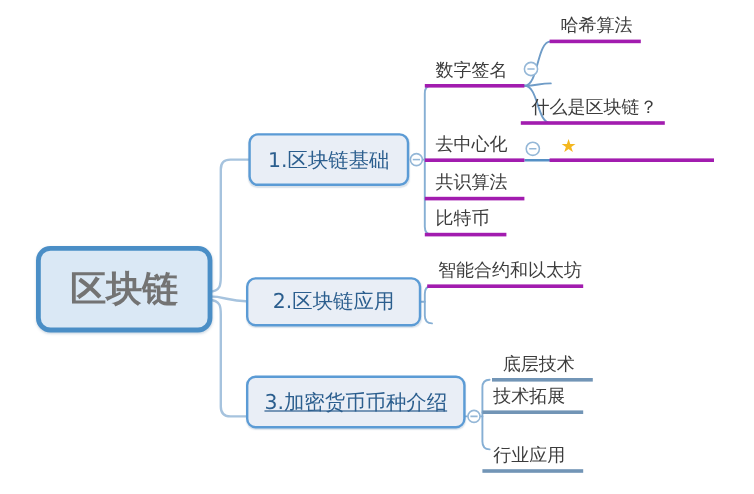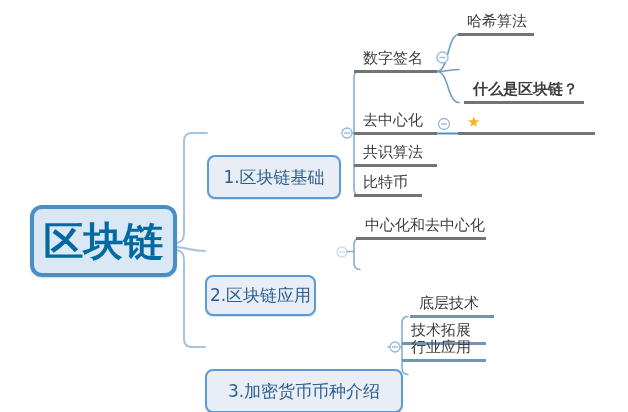--- a/index.html
+++ b/index.html
@@ -9,55 +9,54 @@
     font-family:"DejaVu Sans",sans-serif;overflow:hidden;
   }
   .canvas svg{position:absolute;left:0;top:0;}
   .node{
     position:absolute;box-sizing:border-box;display:flex;
     align-items:center;justify-content:center;white-space:nowrap;
   }
   .root-node{
     left:30px;top:205px;width:147px;height:72px;
     background:#dae8f5;border:4px solid #4a8ec6;border-radius:12px;
-    color:#0369a1;font-size:40px;font-weight:bold;
+    color:#737373;font-size:30px;font-weight:bold;
     box-shadow:0 1px 2px rgba(70,110,150,.25);
   }
   .branch-node{
     background:#e9eef6;border:2px solid #5b9bd5;border-radius:8px;
     color:#2b5e8e;font-size:17px;
     box-shadow:0 1px 1px rgba(70,110,150,.2);
-    margin-top:44px;
   }
   .branch-1{left:207px;top:111px;width:134px;height:44px;}
-  .branch-2{left:205px;top:231px;width:111px;height:41px;}
-  .branch-3{left:205px;top:325px;width:198px;height:44px;}
+  .branch-2{left:205px;top:231px;width:146px;height:41px;}
+  .branch-3{left:205px;top:313px;width:183px;height:44px;text-decoration:underline;}
   .topic{
     position:absolute;box-sizing:border-box;
     display:flex;align-items:flex-end;white-space:nowrap;
     font-size:15px;color:#3c3c3c;
-    border-bottom:3px solid #737373;
+    border-bottom:3px solid #a21caf;
     padding:0 0 2px 9px;height:27px;
   }
   .topic.gray{border-bottom-color:#7295b6;}
   .star{color:#f4b71f;font-size:15px;margin-right:5px;line-height:1;}
   
   .t-enc {left:354px;top:46px;width:83px;}
   .t-dec {left:354px;top:108px;width:83px;}
   .t-cons{left:354px;top:140px;width:83px;text-align:right;}
   .t-btc {left:354px;top:170px;width:68px;}
   .t-hash{left:458px;top:9px;width:76px;}
   .t-sig {left:458px;top:44px;width:76px;}
-  .t-what{left:464px;top:77px;width:120px;font-weight:bold;}
+  .t-what{left:434px;top:77px;width:120px;}
   .t-cent{left:458px;top:108px;width:137px;}
   .t-smart{left:356px;top:213px;width:130px;}
   .t-plus {left:356px;top:244px;width:77px;}
   .t-under{left:410px;top:291px;width:84px;text-align:right;}
   .t-ext  {left:402px;top:318px;width:84px;}
-  .t-ind  {left:402px;top:335px;width:84px;font-family:Liberation Serif, serif;}
+  .t-ind  {left:402px;top:367px;width:84px;font-family:Liberation Serif, serif;}
 </style>
 </head>
 <body>
 
 <div class="canvas">
 
   <svg width="628" height="412" viewBox="0 0 628 412">
 
     <g fill="none" stroke="#a6c3de" stroke-width="2" stroke-linecap="round">
       <path d="M174 243 C184 243 184 237 184 230 L184 141 Q184 133 192 133 L207 133"></path>
@@ -123,19 +122,19 @@
   <div class="topic t-enc">数字签名</div>
   <div class="topic t-hash">哈希算法</div>
   <div class="topic t-what">什么是区块链？</div>
   <div class="topic t-dec">去中心化</div>
   <div class="topic t-cent">
     <span class="star">★</span>
   </div>
   <div class="topic t-cons">共识算法</div>
   <div class="topic t-btc">比特币</div>
 
-  <div class="topic t-smart">中心化和去中心化</div>
+  <div class="topic t-smart">智能合约和以太坊</div>
 
   <div class="topic gray t-under">底层技术</div>
   <div class="topic gray t-ext">技术拓展</div>
   <div class="topic gray t-ind">行业应用</div>
 
 </div>
 
 </body></html>

